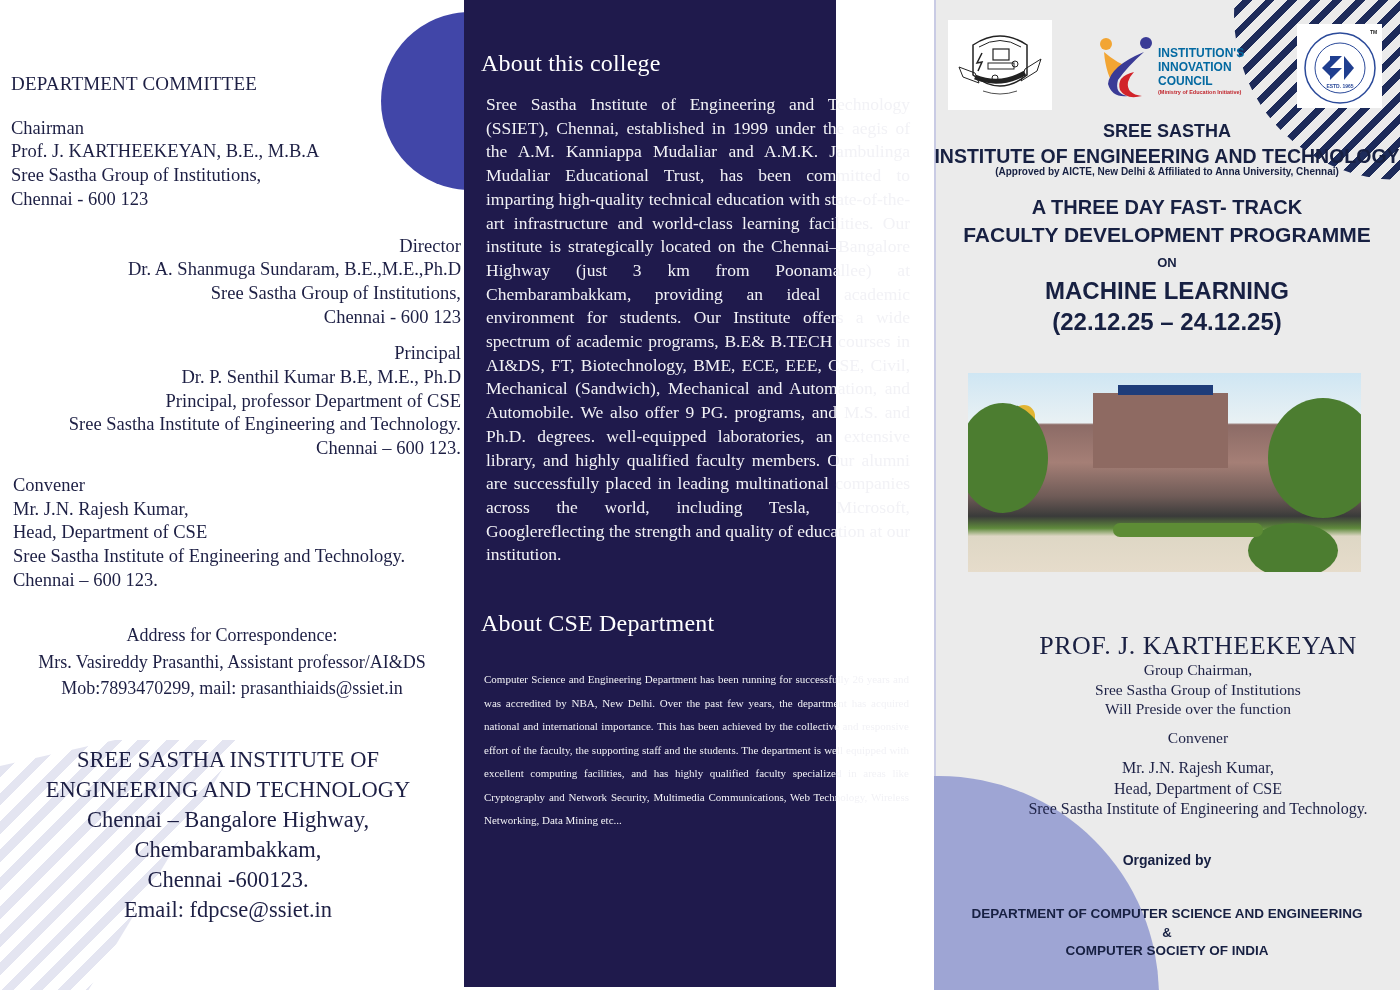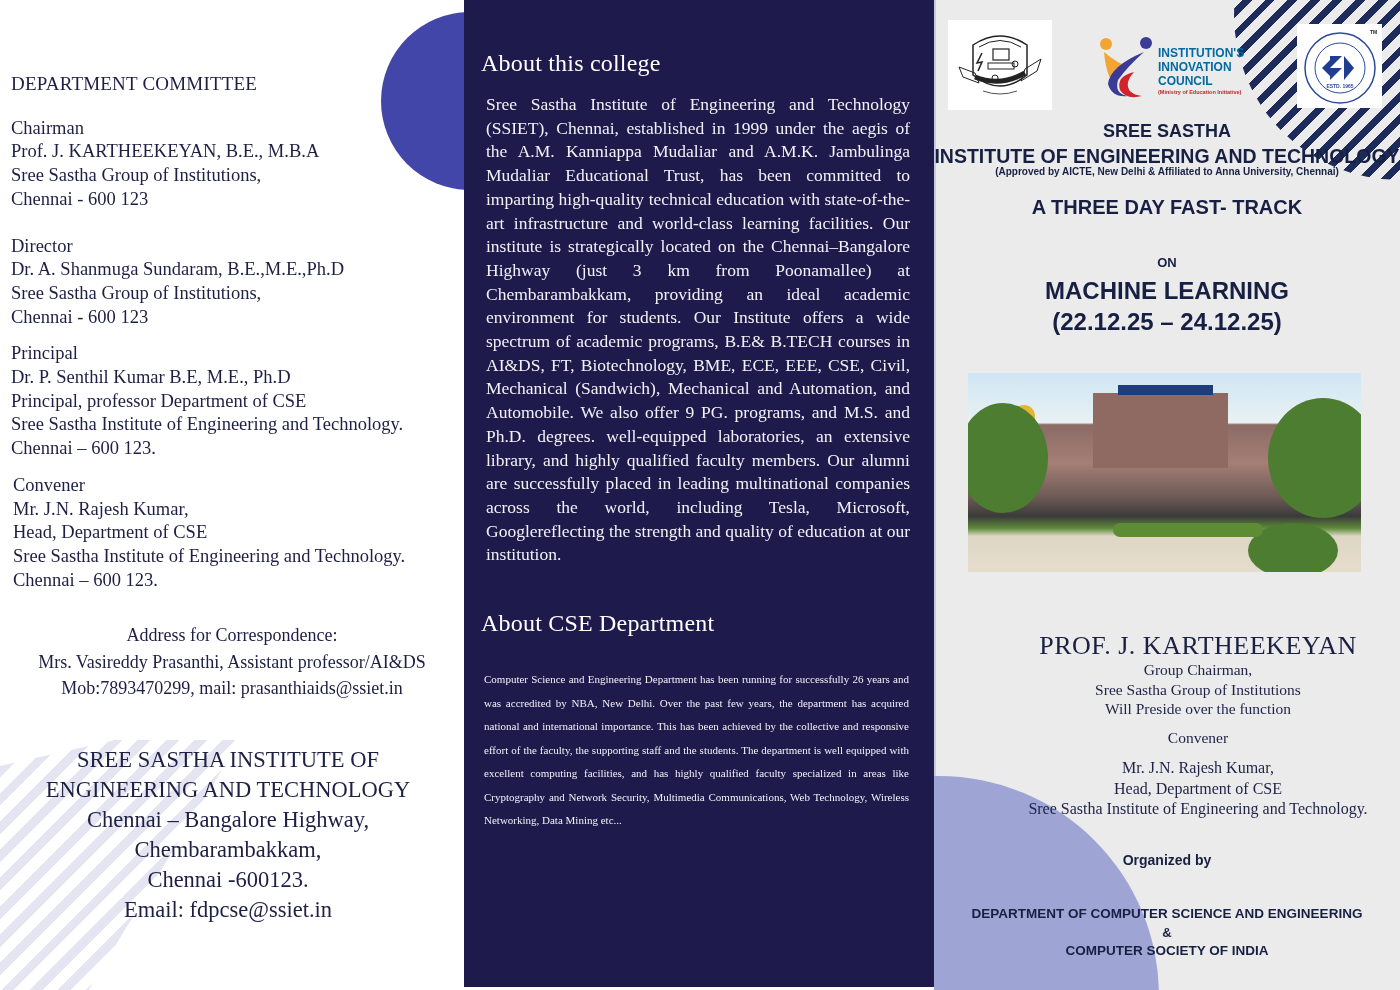--- a/index.html
+++ b/index.html
@@ -9,27 +9,27 @@
   
   .left { position: absolute; left: 0; top: 0; width: 464px; height: 990px; background: #ffffff; overflow: hidden; }
   .left .circle-top { position: absolute; left: 381px; top: 12px; width: 178px; height: 178px; border-radius: 50%; background: #4146a8; }
   .left .stripes { position: absolute; left: -60px; top: 740px; width: 500px; height: 330px; border-radius: 0 0 0 0;
     background: repeating-linear-gradient(135deg, #e4e5f1 0px, #e4e5f1 9px, #ffffff 9px, #ffffff 20px);
     clip-path: polygon(0 12%, 35% 0, 60% 0, 20% 100%, 0 100%);
   }
   .left .content { position: absolute; left: 11px; top: 72px; width: 450px; font-size: 18.5px; line-height: 23.7px; color: #1d1f44; }
   .left .heading { font-size: 19px; letter-spacing: 0.2px; margin-bottom: 21px; }
   .left .block { margin-bottom: 23px; }
-  .left .block.tight { margin-bottom: 13px; }
+  .left .block.tight { margin-bottom: 13px; text-align: right; }
   .left .block.conv { margin-left: 2px; }
   .left .corr { position: absolute; left: 0; top: 622px; width: 464px; text-align: center; font-size: 18px; line-height: 26.5px; }
   .left .inst { position: absolute; left: 0; top: 745px; width: 456px; text-align: center; font-size: 22.5px; line-height: 30px; }
 
   
-  .mid { position: absolute; left: 464px; top: 0; width: 470px; height: 987px; background: #1f1a4c; color: #f2f2f6; }
+  .mid { position: absolute; left: 464px; top: 0; width: 372px; height: 987px; background: #1f1a4c; color: #f2f2f6; }
   .mid h2 { position: absolute; left: 17px; font-weight: normal; font-size: 24px; color: #ffffff; letter-spacing: 0.2px; }
   .mid .p1 { position: absolute; left: 22px; top: 93px; width: 424px; font-size: 17.5px; line-height: 23.7px; text-align: justify; }
   .mid .p2 { position: absolute; left: 20px; top: 668px; width: 425px; font-size: 11px; line-height: 23.5px; text-align: justify; }
 
   
   .right { position: absolute; left: 934px; top: 0; width: 466px; height: 990px; background: #ebebeb; overflow: hidden; }
   .right .edge { position: absolute; left: 0; top: 0; width: 2px; height: 990px; background: #c9cbe4; }
   .right .circle-bot { position: absolute; left: -215px; top: 776px; width: 440px; height: 440px; border-radius: 50%; background: #9ea5d4; }
   .right .stripes-tr { position: absolute; left: 300px; top: -150px; width: 330px; height: 330px; border-radius: 50%;
     background: repeating-linear-gradient(135deg, #1d2b5a 0px, #1d2b5a 7px, #ebebeb 7px, #ebebeb 16px); }
@@ -184,20 +184,21 @@
       <text x="40" y="62" font-size="5" text-anchor="middle" fill="#2b4a9a" font-family="Liberation Sans, sans-serif" font-weight="bold">ESTD. 1965</text>
       <text x="70" y="8" font-size="5" fill="#222" font-family="Liberation Sans, sans-serif" font-weight="bold">TM</text>
     </svg>
   </div>
 
   <div class="sans r-title1">SREE SASTHA</div>
   <div class="sans r-title2">INSTITUTE OF ENGINEERING AND TECHNOLOGY</div>
   <div class="sans r-approved">(Approved by AICTE, New Delhi &amp; Affiliated to Anna University, Chennai)</div>
 
   <div class="sans r-three">A THREE DAY FAST- TRACK</div>
+  <div class="sans r-fdp">FACULTY DEVELOPMENT PROGRAMME</div>
   <div class="sans r-on">ON</div>
   <div class="sans r-topic">MACHINE LEARNING</div>
   <div class="sans r-dates">(22.12.25 – 24.12.25)</div>
 
   <div class="campus">
     <div class="dome1"></div>
     <div class="dome2"></div>
     <div class="bldg"></div>
     <div class="sign"></div>
     <div class="tree" style="left:-10px;top:30px;width:90px;height:110px;"></div>

